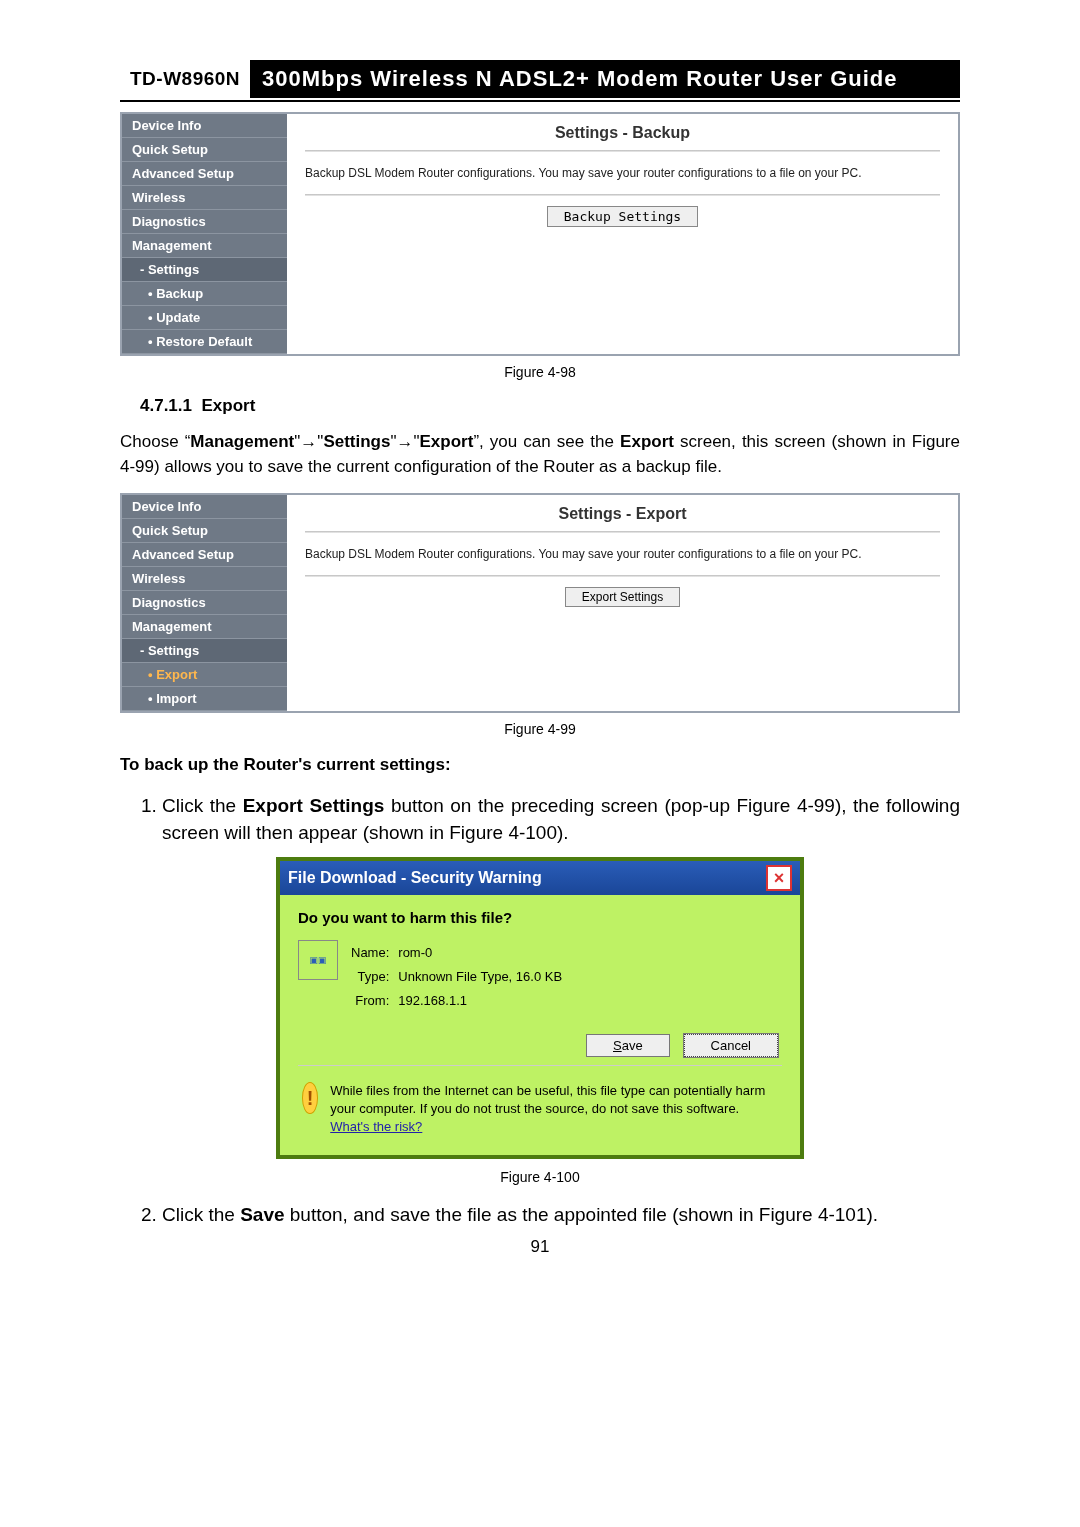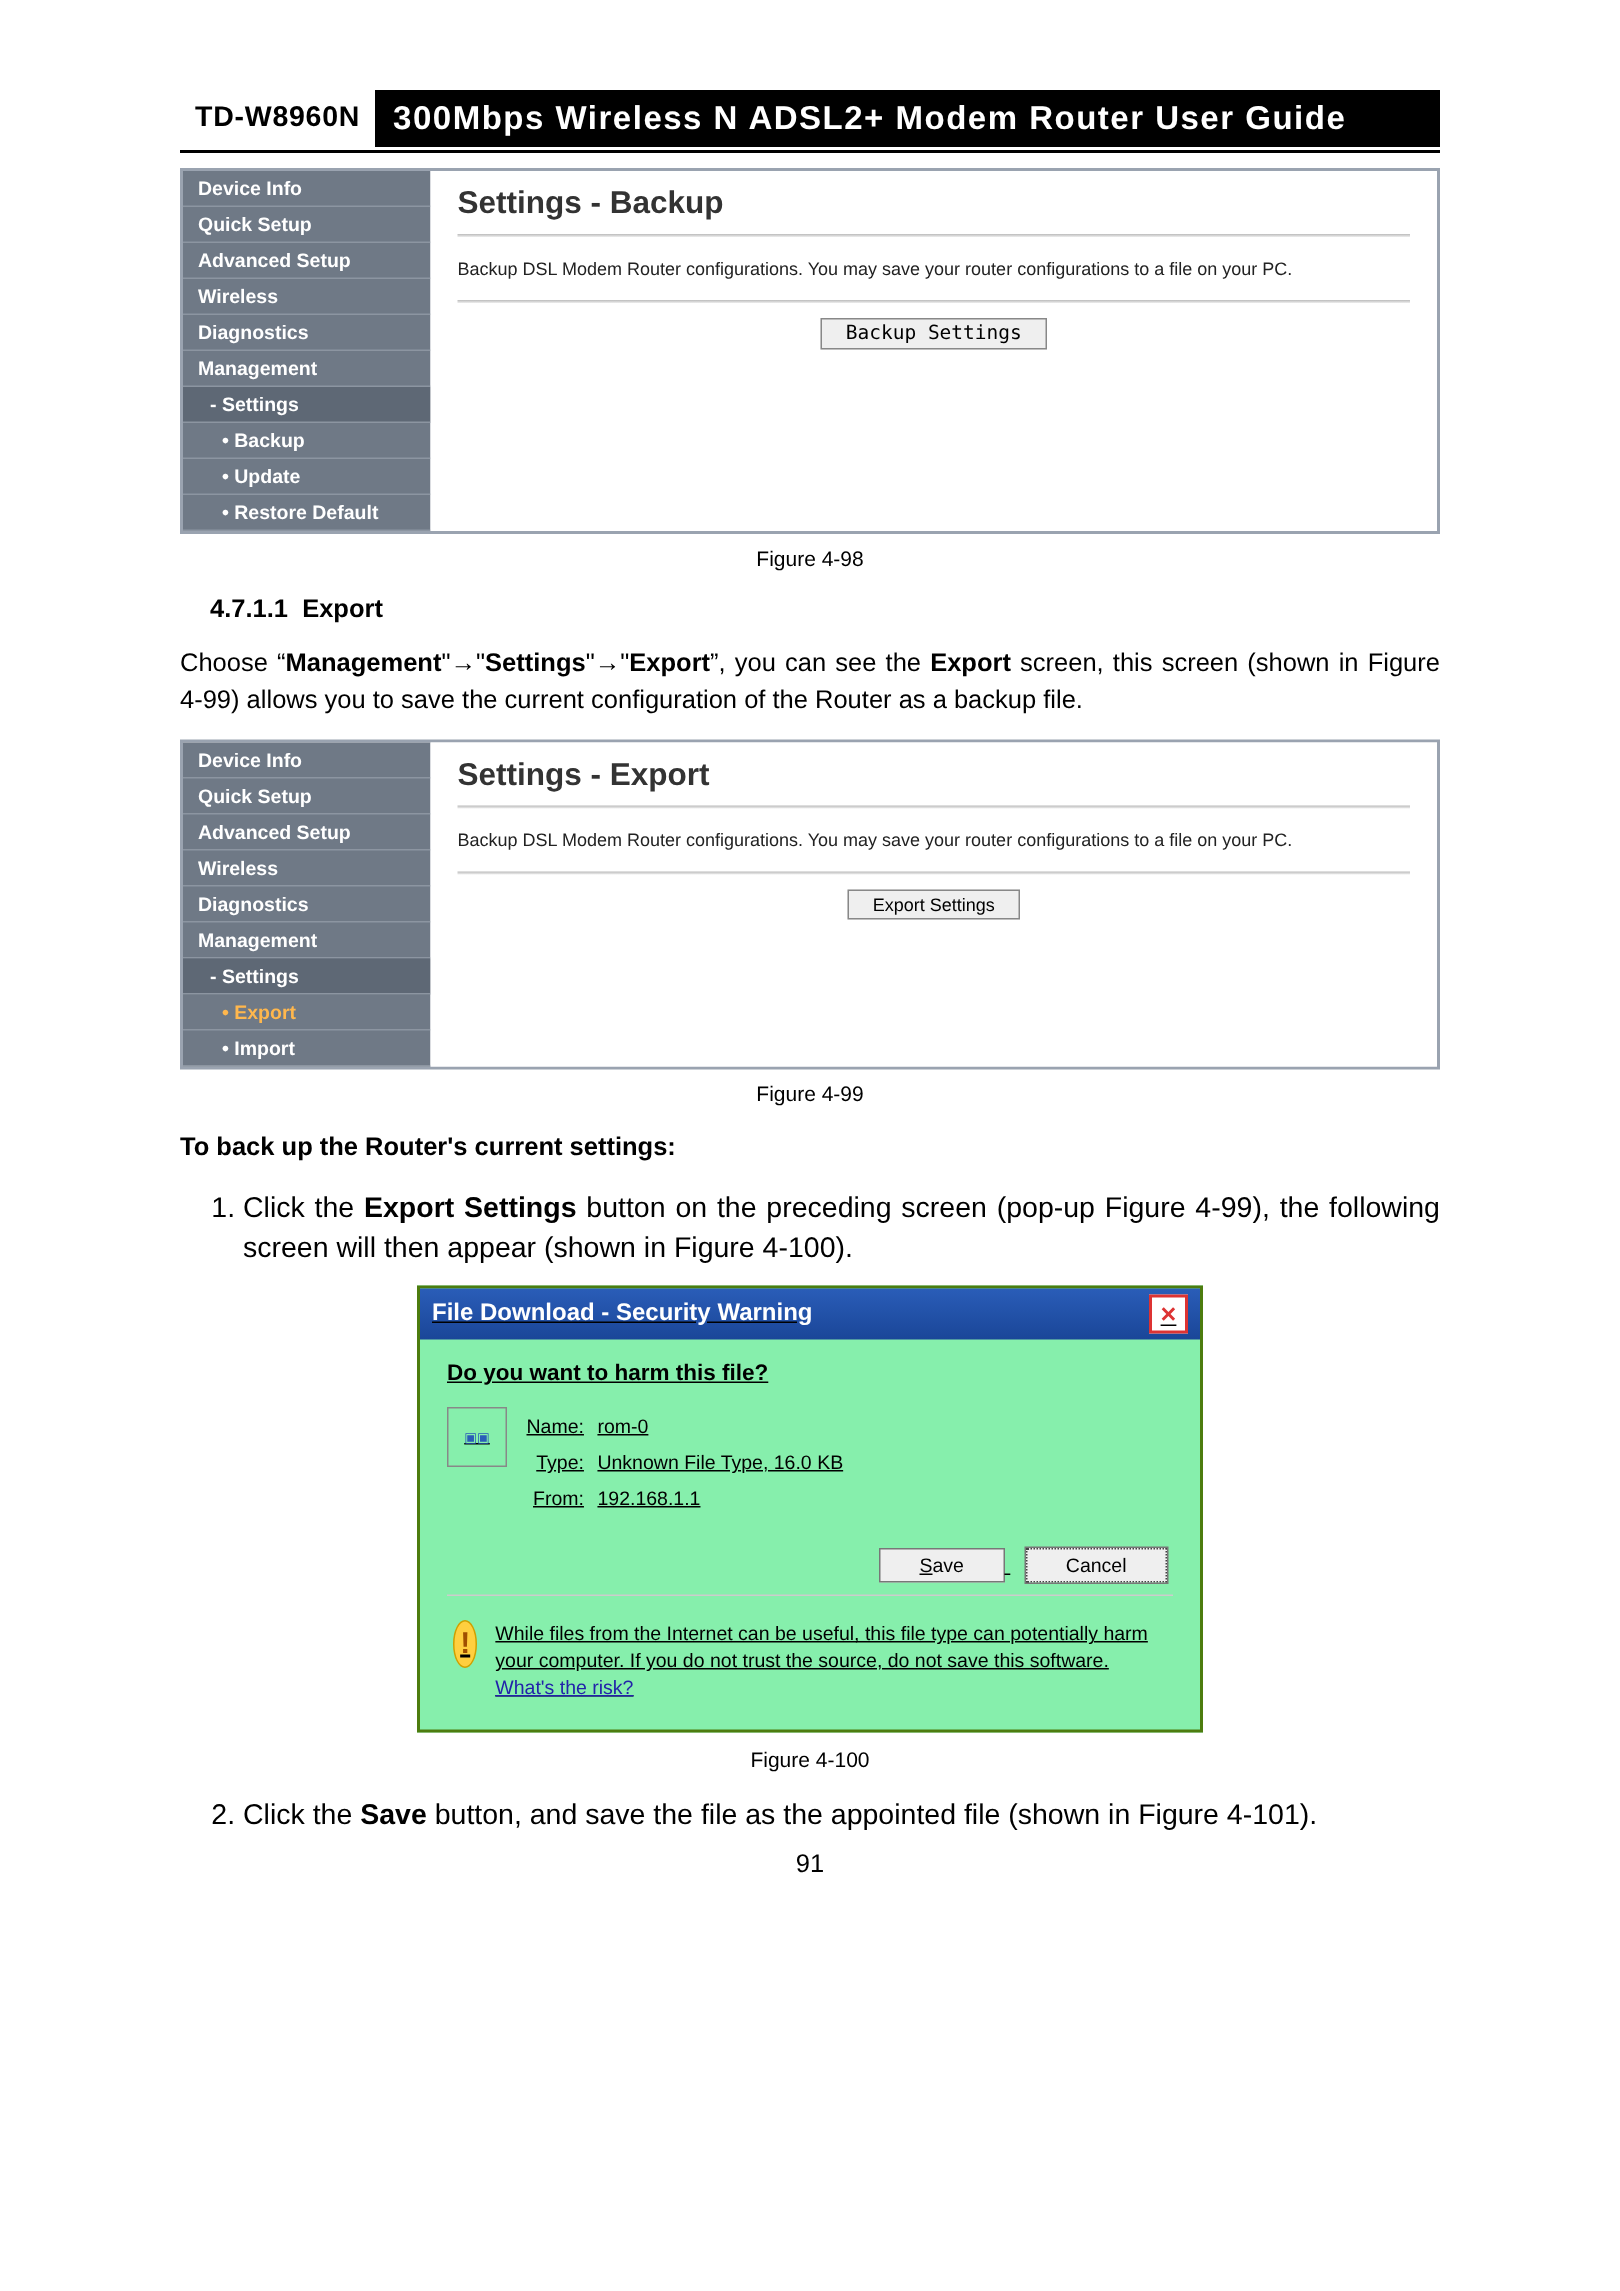--- a/index.html
+++ b/index.html
@@ -8,34 +8,34 @@
   .model{font-weight:bold;font-size:19px;padding:6px 10px;display:flex;align-items:center;letter-spacing:0.5px;}
   .guide-title{background:#000;color:#fff;font-weight:bold;font-size:22px;padding:6px 12px;flex:1;letter-spacing:1px;white-space:nowrap;overflow:hidden;}
   .fig{border:2px solid #9aa3b0;margin-top:10px;}
   .fig-inner{display:flex;}
   .sidebar{width:165px;background:#6f7986;color:#fff;font-size:13px;}
   .sidebar .side-item{border-bottom:1px solid #8c95a1;padding:4px 10px;font-weight:bold;}
   .sidebar .sub1{padding-left:18px;background:#5e6875;}
   .sidebar .sub2{padding-left:26px;}
   .sidebar .selected{color:#ffb74d;}
   .content{flex:1;background:#fff;padding:6px 18px 12px 18px;}
-  .content-title{font-weight:bold;font-size:21px;color:#333;margin:4px 0 8px 0;}
+  .content-title{font-weight:bold;font-size:16px;color:#333;margin:4px 0 8px 0;text-align:center;}
   .hr2{height:2px;background:linear-gradient(#bbb,#eee);margin:4px 0;}
   .content-desc{font-size:12px;color:#222;margin:14px 0;}
   .btn-shell{text-align:center;margin-top:10px;}
   .ui-btn{display:inline-block;border:1px solid #888;background:#efefef;padding:2px 16px;font-family:monospace;font-size:13px;}
   .ui-btn2{display:inline-block;border:1px solid #888;background:#efefef;padding:2px 16px;font-size:12px;}
   .figcap{text-align:center;font-size:14px;margin:8px 0 16px 0;}
   .sec-num{font-weight:bold;font-size:17px;margin:12px 0 14px 20px;}
   .body-para{font-size:17px;text-align:justify;line-height:1.45;margin:6px 0 14px 0;}
   .body-bold{font-weight:bold;}
   .arrow{font-family:'Segoe UI Symbol','Arial Unicode MS',sans-serif;}
   ol.steps{padding-left:42px;font-size:19px;line-height:1.45;margin:6px 0;}
   ol.steps li{margin-bottom:8px;text-align:justify;}
-  .dialog-wrap{width:520px;margin:10px auto;border:2px solid #4d7c0f;background:#86efac;text-decoration:underline;}
+  .dialog-wrap{width:520px;margin:10px auto;border:4px solid #4d7c0f;background:#bef264;}
   .dialog-title{display:flex;align-items:center;background:linear-gradient(#2a5db8,#1a4698);color:#fff;font-weight:bold;font-size:16px;padding:4px 8px;}
   .close-x{width:22px;height:22px;margin-left:auto;border:2px solid #d33;color:#d33;background:#fff;display:flex;align-items:center;justify-content:center;font-weight:bold;font-size:18px;line-height:1;}
   .dialog-body{padding:14px 18px 10px 18px;font-size:14px;}
   .dq{font-weight:bold;font-size:15px;margin-bottom:14px;}
   .file-row{display:flex;}
   .file-icon{width:38px;height:38px;border:1px solid #888;margin-right:10px;display:flex;align-items:center;justify-content:center;font-size:9px;color:#2a5db8;}
   .file-info{font-size:13px;line-height:1.55;}
   .file-info td:first-child{text-align:right;padding-right:6px;}
   .dlg-btns{text-align:right;margin:20px 4px 8px 0;}
   .win-btn{display:inline-block;border:1px solid #777;background:#efefef;padding:3px 26px;font-size:13px;margin-left:10px;}

